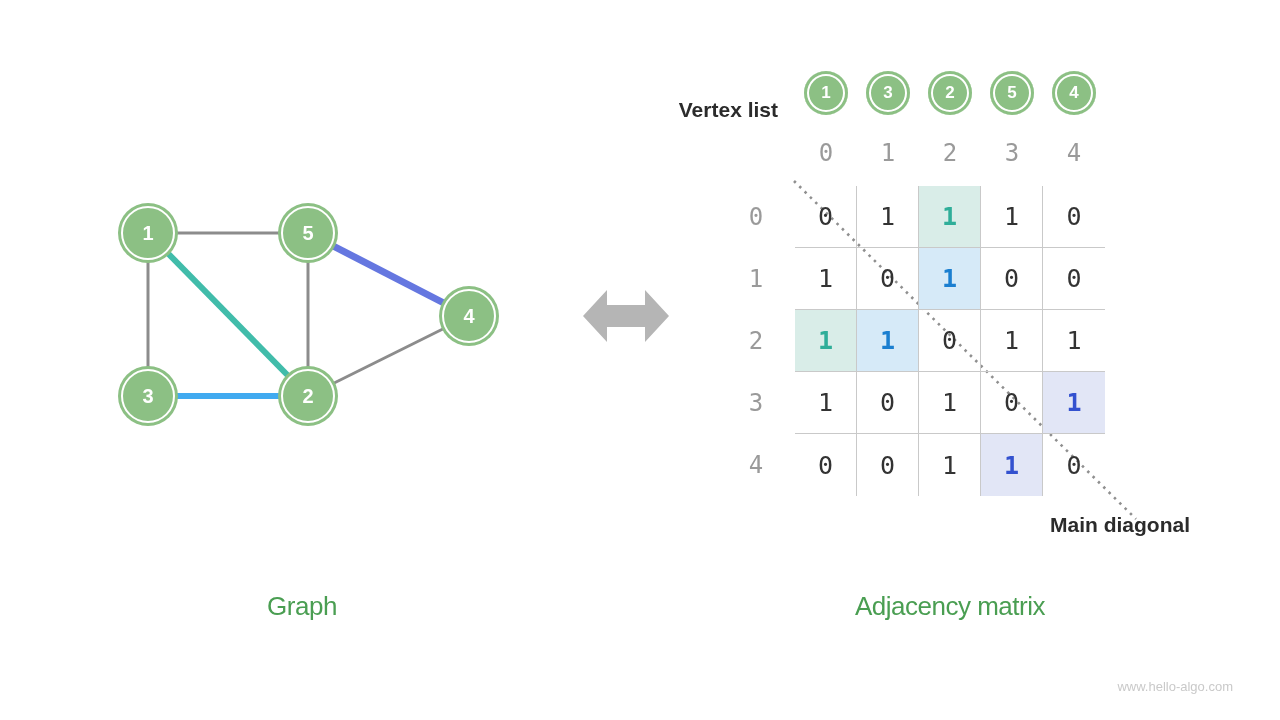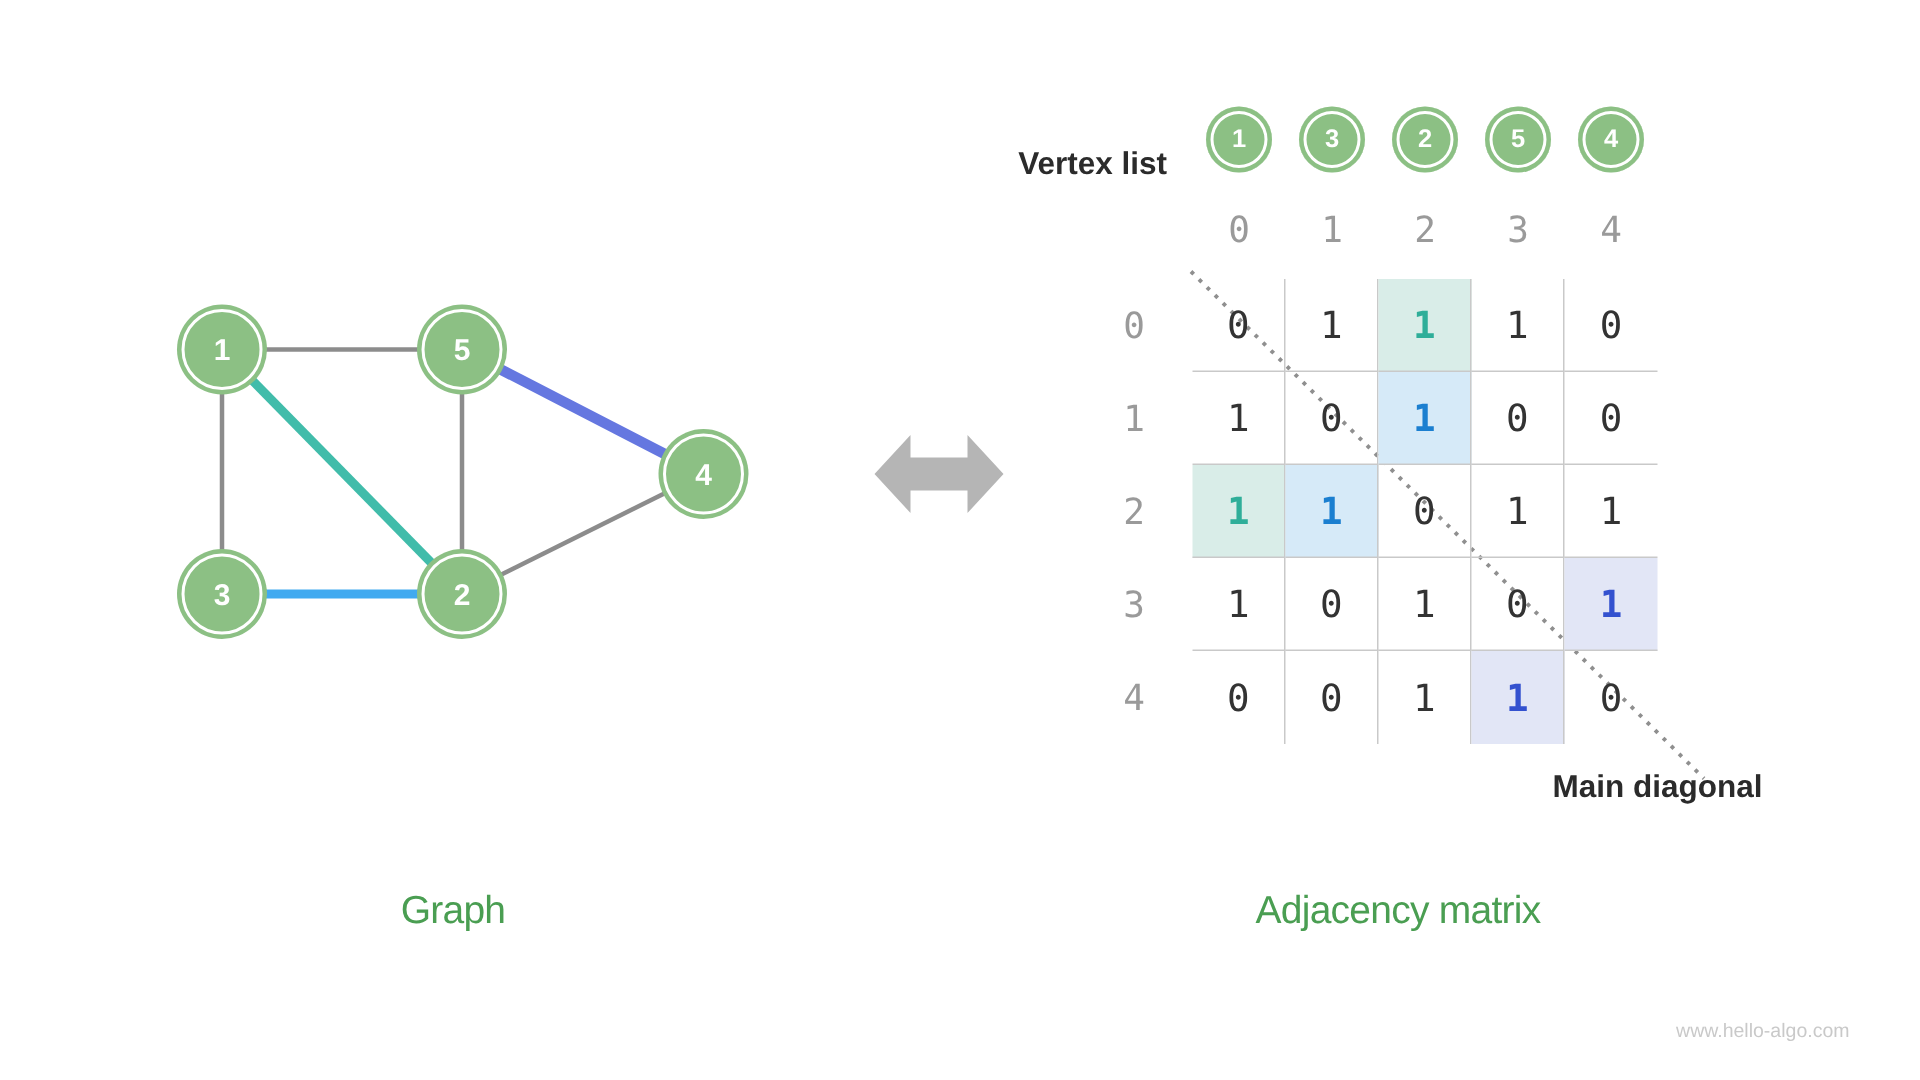--- a/index.html
+++ b/index.html
@@ -33,27 +33,27 @@
   #matrix-grid{position:absolute;left:795px;top:186px;display:grid;
                grid-template-columns:repeat(5,62px);grid-template-rows:repeat(5,62px);}
   .mcell{box-sizing:border-box;display:flex;align-items:center;justify-content:center;
          font-family:"DejaVu Sans Mono",monospace;font-size:25px;color:var(--cell-text);}
   .br{border-right:1px solid var(--grid);}
   .bb{border-bottom:1px solid var(--grid);}
   .hl-teal{background:var(--hl-teal-bg);color:var(--hl-teal-text);font-weight:bold;}
   .hl-blue{background:var(--hl-blue-bg);color:var(--hl-blue-text);font-weight:bold;}
   .hl-indigo{background:var(--hl-indigo-bg);color:var(--hl-indigo-text);font-weight:bold;}
 
-  .mdlabel{position:absolute;left:1020px;top:513px;width:170px;text-align:center;
+  .mdlabel{position:absolute;left:1020px;top:513px;width:170px;text-align:right;
            font-weight:bold;font-size:21px;color:var(--label-dark);}
 
   .title{position:absolute;top:591px;font-weight:normal;font-size:26px;
          color:var(--title-green);text-align:center;letter-spacing:-0.5px;}
   .title-left{left:202px;width:200px;}
-  .title-right{left:782px;width:300px;}
+  .title-right{left:800px;width:300px;}
 
   .watermark{position:absolute;left:1033px;top:679px;width:200px;text-align:right;
              font-family:Liberation Sans, sans-serif;font-size:13px;color:var(--watermark);}
 </style>
 </head>
 <body>
 
 <div class="canvas">
 
   <svg id="gfx" viewBox="0 0 1280 720">

